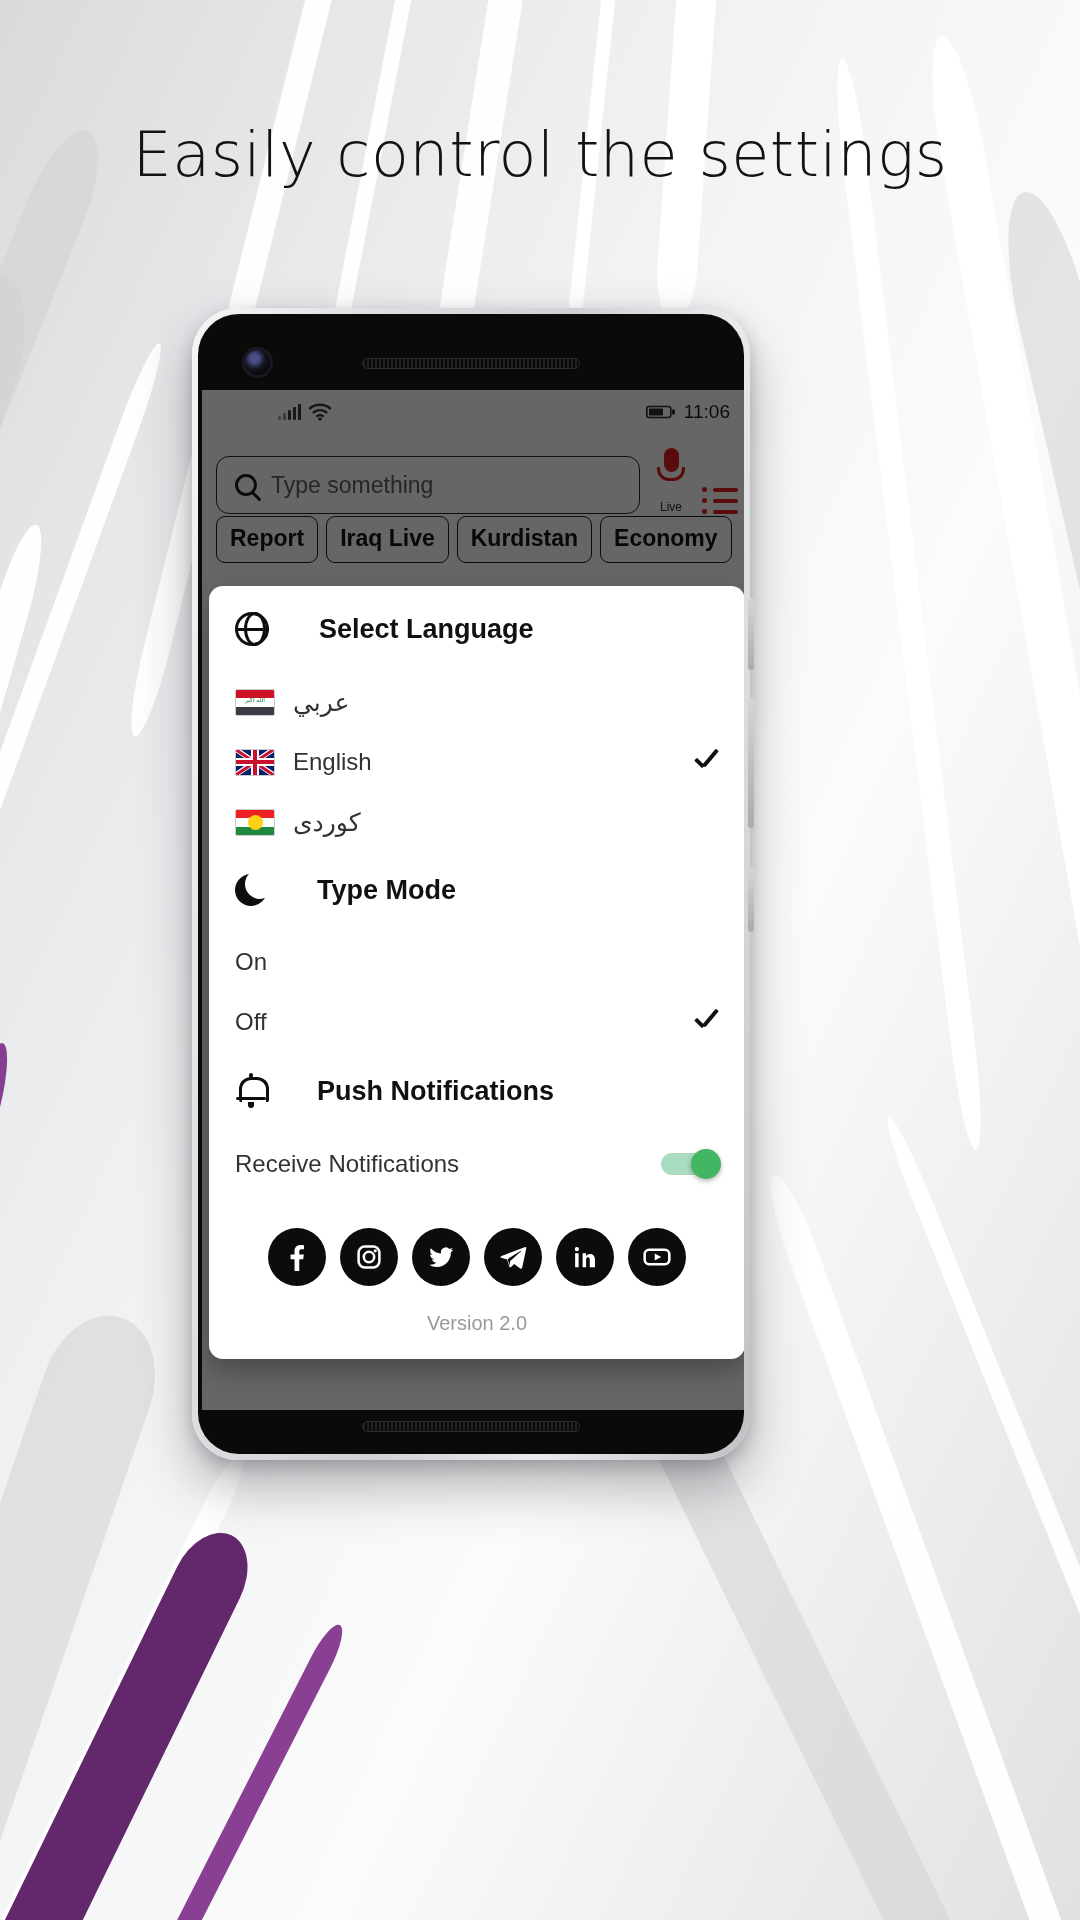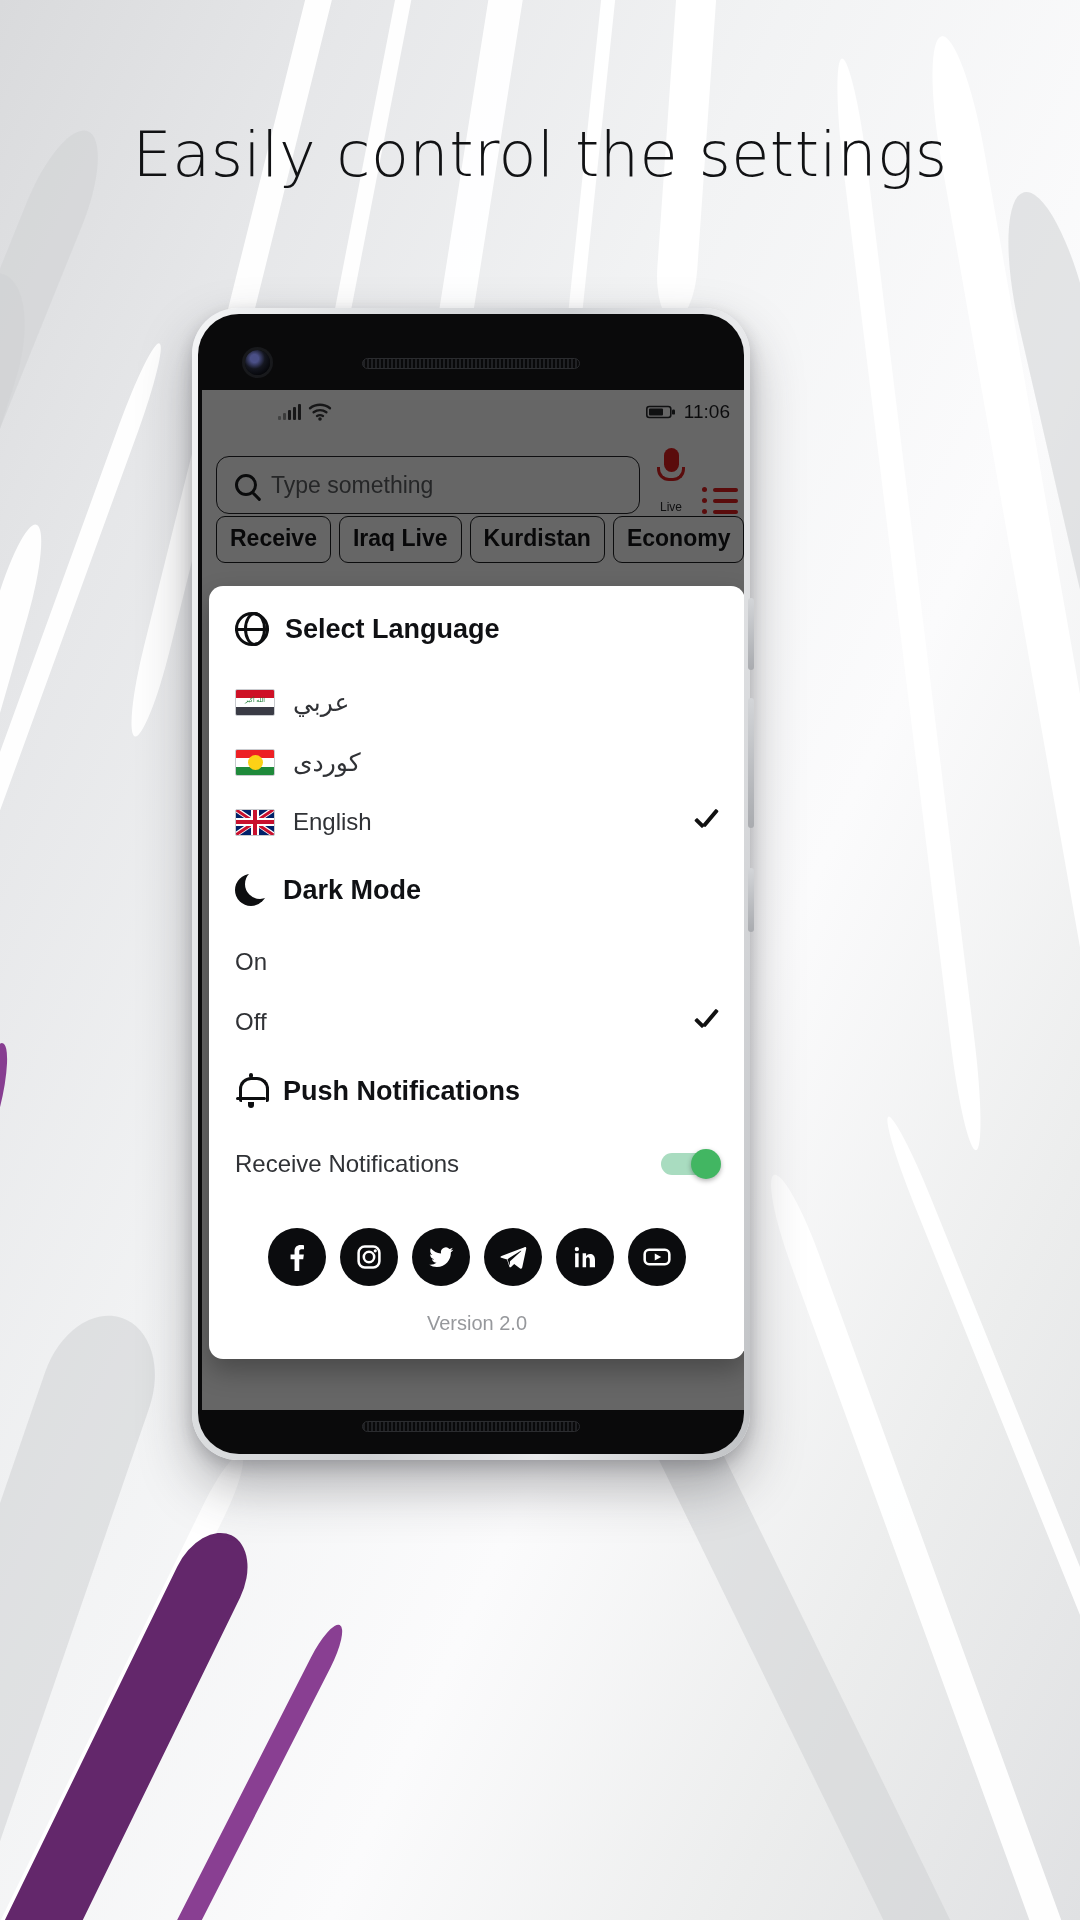--- a/index.html
+++ b/index.html
@@ -187,21 +187,21 @@
     border-radius: 14px;
     box-shadow: 0 12px 26px rgba(0,0,0,.28);
     padding: 26px 0 0;
   }
   .sec-head {
     display:flex; align-items:center; gap:16px;
     padding: 0 26px;
     margin-bottom: 26px;
   }
   .sec-head .title {
-    font-size: 27px; font-weight: 700; color:#101114;
+    font-size: 27px; font-weight: 700; color:#101114;margin-left:34px;
   }
   .row {
     display:flex; align-items:center;
     padding: 0 26px;
     height: 60px;
   }
   .row .label { font-size:24px; color:#303236; }
   .row .label.rtl { direction: rtl; font-size:25px; }
   .row .spacer { flex:1; }
   .flag {
@@ -417,70 +417,70 @@
                 <u></u>
               </span>
             <span>
                 <b></b>
                 <u></u>
               </span>
           </div>
         </div>
 
         <div id="tabsrow">
-          <div class="tab">Receive</div>
+          <div class="tab">Report</div>
           <div class="tab">Iraq Live</div>
           <div class="tab">Kurdistan</div>
           <div class="tab">Economy</div>
 
         </div>
       </div>
 
       <div id="app-dim"></div>
 
       <div id="dialog">
 
         <div class="sec-head">
           <span class="globe"></span>
           <span class="title">Select Language</span>
         </div>
 
         <div class="row">
           <span class="flag iq"></span>
           <span class="label rtl">عربي</span>
-          <span class="spacer"></span>
-        </div>
-
-        <div class="row">
-          <span class="flag krd"></span>
-          <span class="label rtl">كوردی</span>
           <span class="spacer"></span>
         </div>
 
         <div class="row">
           <span class="flag uk">
             <i class="d1"></i>
               <i class="d2"></i>
               <b class="d3"></b>
               <b class="d4"></b>
             <i class="h"></i>
               <i class="v"></i>
               <b class="h2"></b>
               <b class="v2"></b>
           </span>
           <span class="label">English</span>
           <span class="spacer"></span>
           <span class="check"></span>
         </div>
 
+        <div class="row">
+          <span class="flag krd"></span>
+          <span class="label rtl">كوردی</span>
+          <span class="spacer"></span>
+        </div>
+
         <div class="gap"></div>
 
         <div class="sec-head">
           <span class="moon"></span>
-          <span class="title">Dark Mode</span>
+          <span class="title">Type Mode</span>
         </div>
 
         <div class="row">
           <span class="label">On</span>
           <span class="spacer"></span>
         </div>
         <div class="row">
           <span class="label">Off</span>
           <span class="spacer"></span>
           <span class="check"></span>

